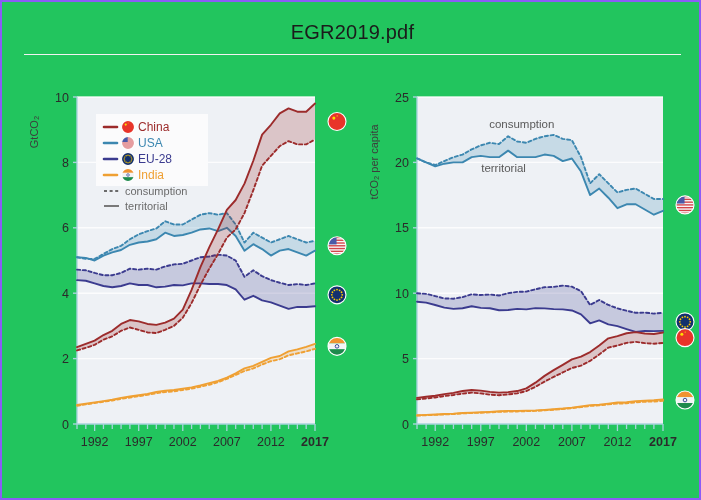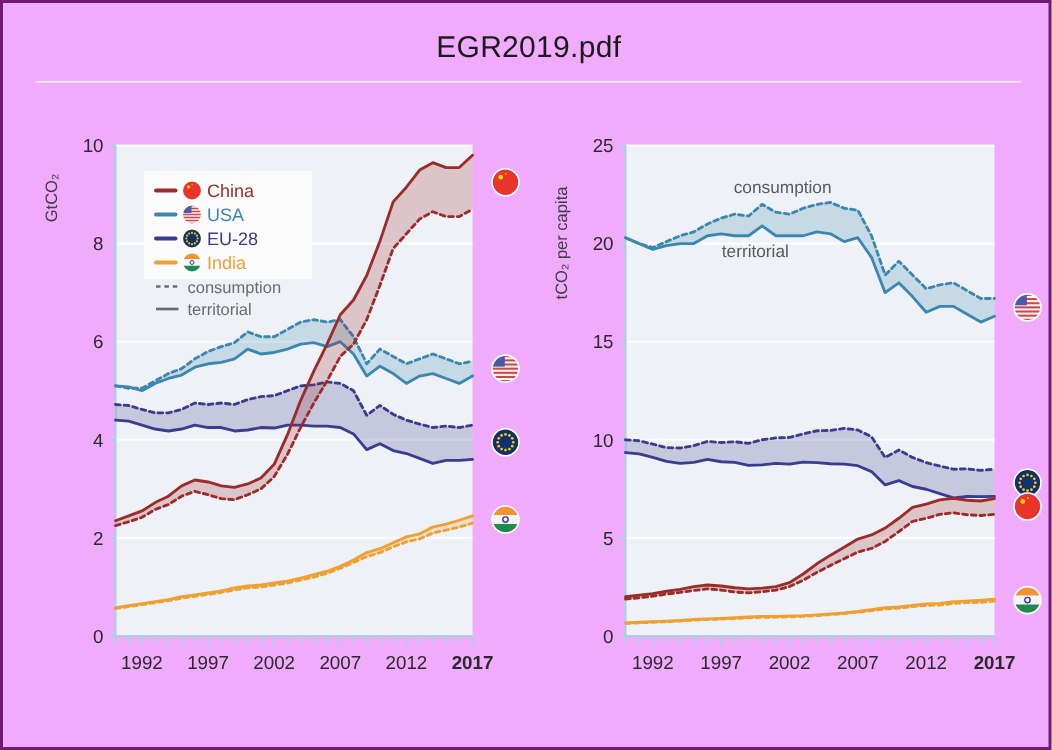--- a/index.html
+++ b/index.html
@@ -5,22 +5,22 @@
   html,body{margin:0;padding:0;}
   body{
     width:701px;height:500px;
     background:#ffffff;
     font-family:"Liberation Sans", sans-serif;
     overflow:hidden;
   }
   #frame{
     position:absolute;left:0;top:0;width:701px;height:500px;
     box-sizing:border-box;
-    border:2px solid #701a75;
-    background:#f0abfc;
+    border:2px solid #8b5cf6;
+    background:#22c55e;
   }
   #title{
     position:absolute;left:0;top:19px;width:701px;
     text-align:center;
     font-size:20px;color:#1b1b1b;
     letter-spacing:.2px;
   }
   #title-rule{
     position:absolute;left:22px;top:52px;width:657px;height:1px;
     background:#f2f2f2;

